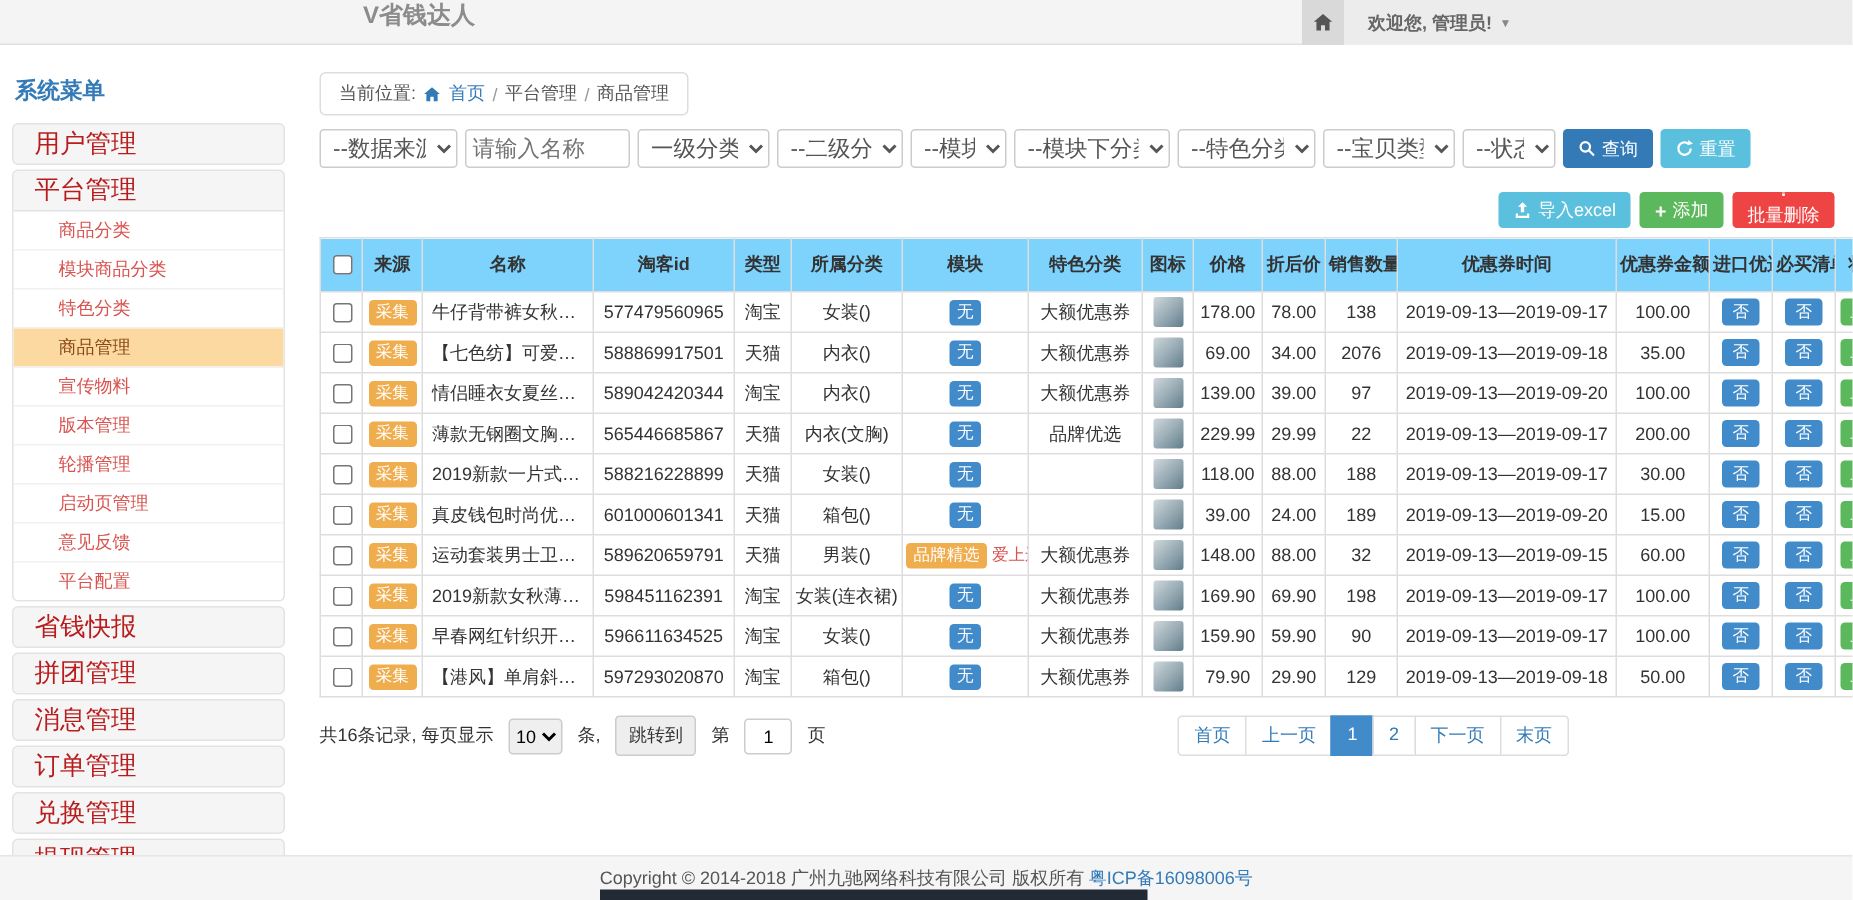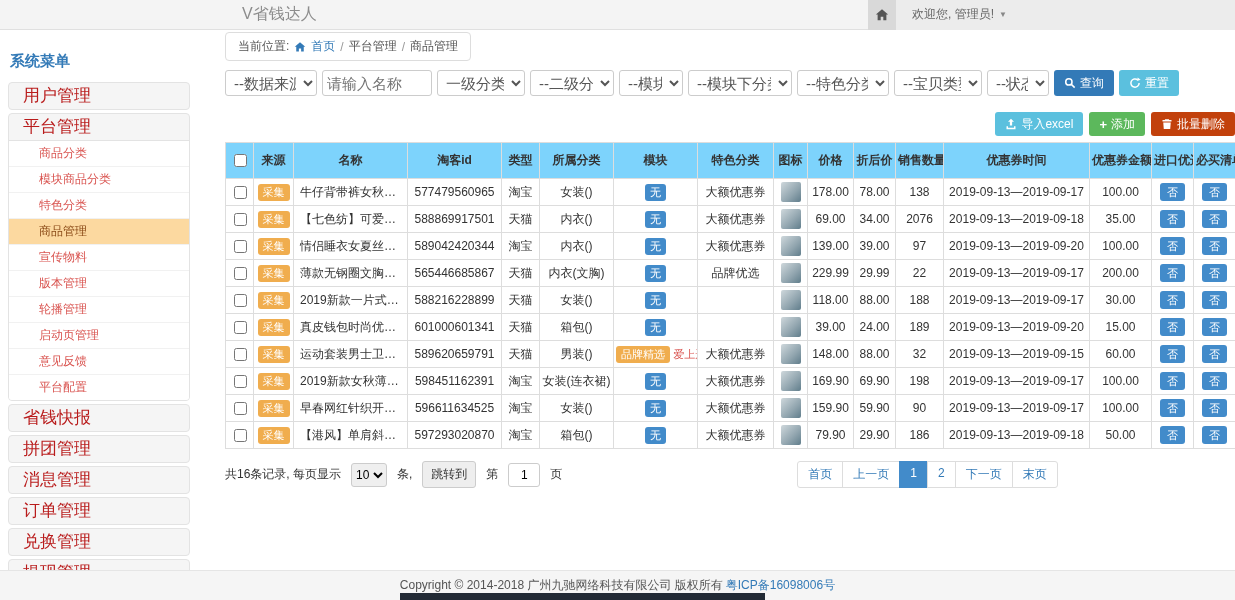--- a/index.html
+++ b/index.html
@@ -5,51 +5,51 @@
   * { box-sizing: border-box; }
   html,body { margin:0; padding:0; }
   body {
     width:1235px; height:600px; overflow:hidden; position:relative;
     font-family:"Liberation Sans","DejaVu Sans",sans-serif;
     font-size:12px; color:#333; background:#fff;
   }
   a { text-decoration:none; }
 
   
-  .topbar { height:30px; background:#f4f4f4; border-bottom:1px solid #e0e0e0; display:flex; align-items:center; }
+  .topbar { height:30px; background:#f4f4f4; border-bottom:1px solid #e0e0e0; display:flex; align-items:flex-start;font-weight:bold; }
   .app-title { margin-left:242px; font-size:16px; color:#8c8c8c; }
   .topbar-right { margin-left:auto; width:367px; height:30px; background:#ececec; display:flex; align-items:center; }
   .home-box { width:28px; height:30px; background:#d9d9d9; display:flex; align-items:center; justify-content:center; cursor:pointer; }
   .welcome { margin-left:16px; color:#666; cursor:pointer; display:flex; align-items:center; gap:5px; }
   .caret { font-size:8px; color:#888; }
 
   
   .sidebar { position:absolute; left:8px; top:40px; width:182px; }
   .sb-title { color:#337ab7; font-size:15px; font-weight:bold; margin:12px 2px; line-height:18px; }
   .sb-panel { background:#f5f5f5; border:1px solid #e3e3e3; border-radius:4px; margin-bottom:3px; overflow:hidden; }
   .sb-head { padding:5px 14px; font-size:17px; color:#b91c1c; line-height:16px; cursor:pointer; }
   .sb-sub { background:#fff; border-top:1px solid #e3e3e3; }
   .sb-sub-item { padding:5px 14px 5px 30px; font-size:12px; line-height:15px; color:#d9534f; border-bottom:1px solid #f1f1f1; cursor:pointer; }
   .sb-sub-item:last-child { border-bottom:none; }
   .sb-sub-item.active { background:#fcd9a0; color:#8a4a16; }
 
   
-  .main { position:absolute; left:213px; top:24px; width:1010px;margin-left:12px; }
+  .main { position:absolute; left:213px; top:40px; width:1010px; }
   .breadcrumb { display:inline-flex; align-items:center; gap:5px; padding:5px 12px; border:1px solid #ddd; border-radius:4px; margin-top:8px; background:#fff; color:#555; }
   .bc-home-link { color:#337ab7; cursor:pointer; }
   .bc-sep { color:#999; }
 
   .filter-bar { display:flex; align-items:center; gap:5px; margin-top:9px; }
   #filter-controls { display:contents; }
   .fsel,.fin { height:26px; border:1px solid #ccc; border-radius:3px; background:#fff; color:#555; font-size:15px; padding:0 4px; font-family:inherit; }
   .btn { height:26px; border:none; border-radius:3px; color:#fff; font-size:12px; display:inline-flex; align-items:center; gap:4px; padding:0 10px; cursor:pointer; font-family:inherit; }
   .b-blue { background:#337ab7; }
   .b-cyan { background:#5bc0de; }
   .b-green { background:#5cb85c; }
-  .b-red { background:#c2410c; }
+  .b-red { background:#ef4444;flex-direction:column; }
   .toolbar { display:flex; justify-content:flex-end; gap:6px; margin-top:16px; }
   .toolbar .btn { height:24px; }
   .plus { font-weight:bold; font-size:13px; }
 
   
   .grid { width:100%; border-collapse:collapse; table-layout:fixed; margin-top:6px; font-size:12px; }
   .grid th { border:1px solid #ddd; padding:8px 2px; text-align:center; font-weight:bold; color:#333; background:#7dd3fc; white-space:nowrap; overflow:hidden; }
   .grid td { border:1px solid #ddd; padding:3px 2px; text-align:center; color:#333; height:27px; white-space:nowrap; overflow:hidden; }
   td.name-cell { text-align:left; padding-left:6px; text-overflow:ellipsis; }
   .badge { display:inline-block; padding:2px 5px; border-radius:3px; color:#fff; font-size:11px; line-height:13px; }
@@ -407,21 +407,21 @@
           <td><span class="badge orange">采集</span></td>
           <td class="name-cell" title="【港风】单肩斜挎链条...">【港风】单肩斜挎链条...</td>
           <td>597293020870</td>
           <td>淘宝</td>
           <td>箱包()</td>
           <td><span class="badge blue">无</span> </td>
           <td>大额优惠券</td>
           <td><span class="thumb"></span></td>
           <td>79.90</td>
           <td>29.90</td>
-          <td>186</td>
+          <td>129</td>
           <td>2019-09-13—2019-09-18</td>
           <td>50.00</td>
           <td><span class="mini blue">否</span></td>
           <td><span class="mini blue">否</span></td>
           <td><span class="mini green">上架</span></td>
         </tr>
       </tbody>
   </table>
 
   <div class="pagerow">

